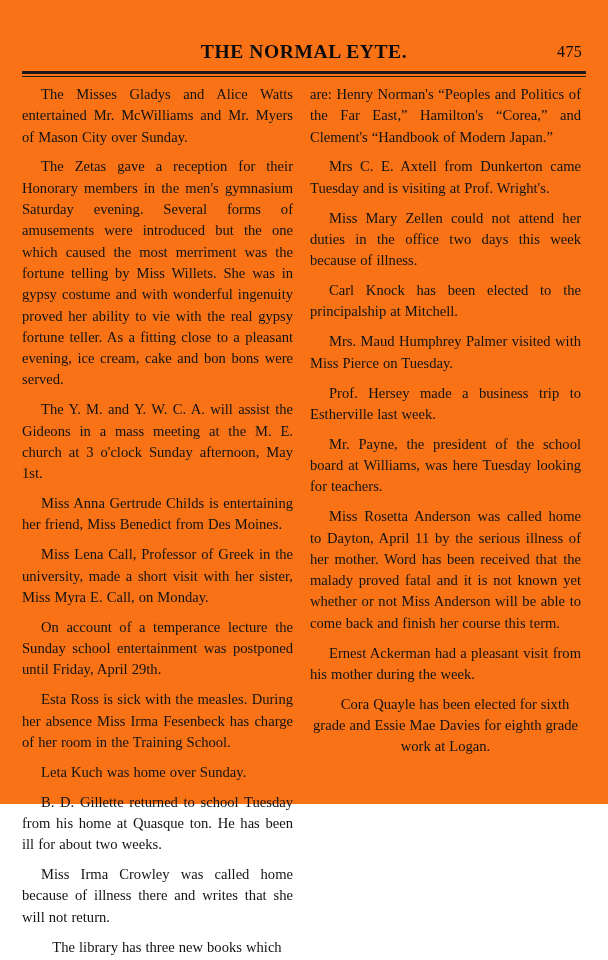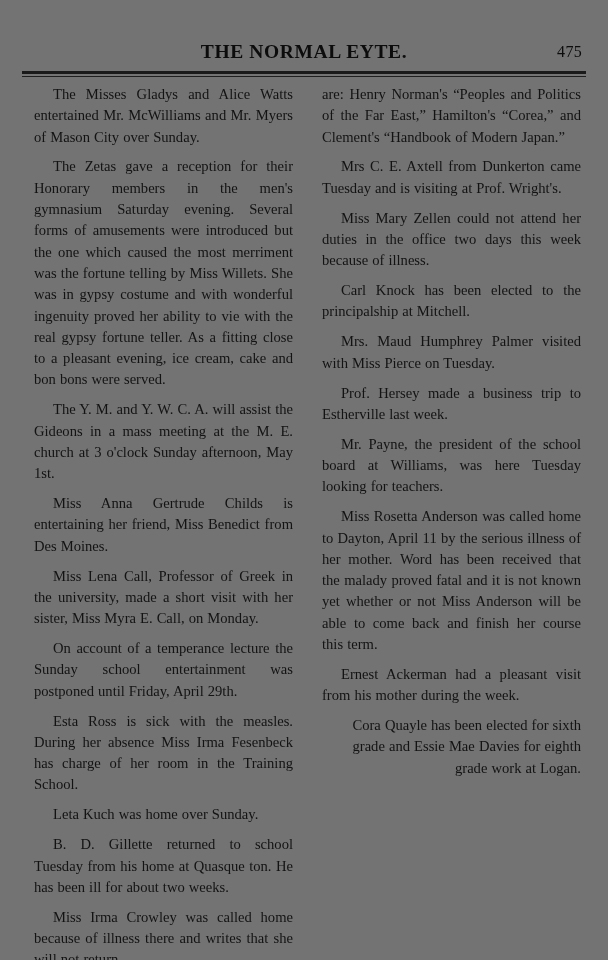--- a/index.html
+++ b/index.html
@@ -11,25 +11,25 @@
     width: 608px;
     height: 960px;
     font-family: "Liberation Serif", "DejaVu Serif", serif;
     color: #111111;
     position: relative;
     overflow: hidden;
   }
 
   .page {
     width: 608px;
-    height: 960px;
+    height: 804px;
     box-sizing: border-box;
     padding: 0;
     position: relative;
-    background: #737373;
+    background: #f97316;
   }
 
   
   .running-head {
     position: absolute;
     left: 22px;
     right: 22px;
     top: 41px;
     height: 26px;
   }
@@ -84,36 +84,36 @@
     display: flex;
     gap: 17px;
     align-items: flex-start;
   }
   .col {
     width: 271px;
     flex: 0 0 271px;
   }
 
   p.para {
-    margin: 0 0 0 12px;
+    margin: 0 0 0 0;
     padding: 0;
     font-size: 14.6px;
     line-height: 21.3px;
     text-align: justify;
     text-indent: 19px;
     color: #131313;
     -webkit-hyphens: none;
     hyphens: none;
     word-spacing: 0.4px;
   }
   p.para + p.para {
     margin-top: 8.6px;
   }
   p.para:last-child {
-    text-align: right;
+    text-align: center;
   }
   
   p.para.cont {
     text-indent: 0;
   }
 </style>
 </head>
 <body>
 
 <div class="page">

